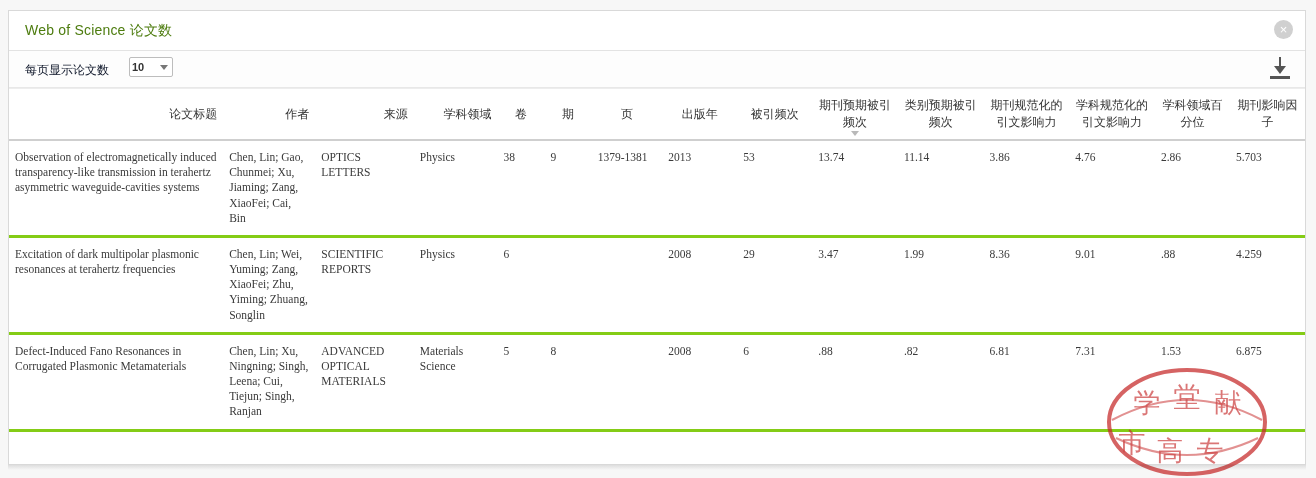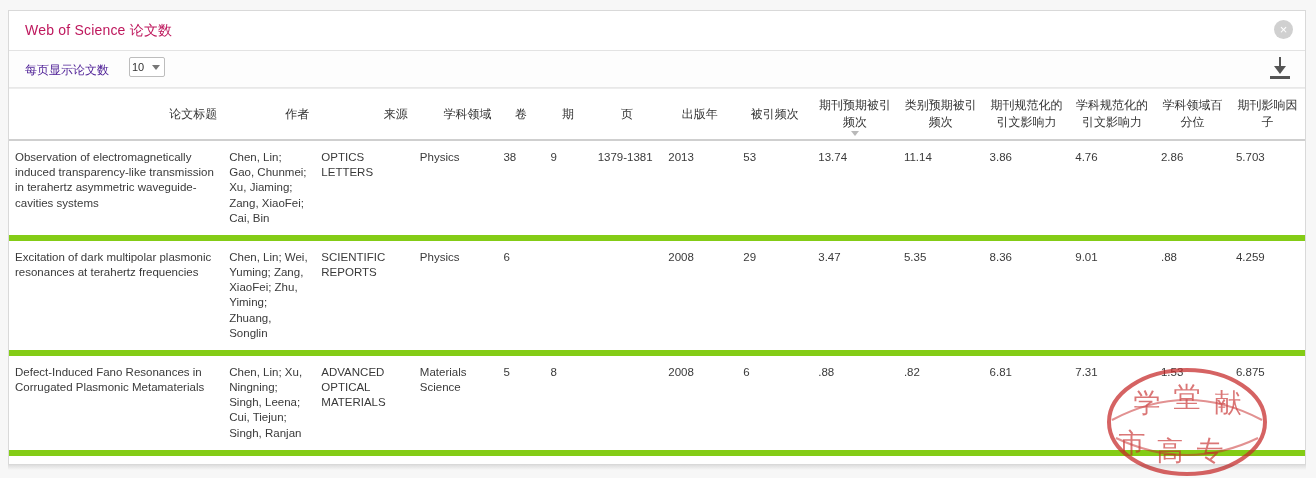--- a/index.html
+++ b/index.html
@@ -29,21 +29,21 @@
     position: relative;
     height: 39px;
     border-bottom: 1px solid #e3e3e3;
     background: #ffffff;
   }
   .panel-title {
     position: absolute;
     left: 16px;
     top: 11px;
     font-size: 14px;
-    color: #be185d;
+    color: #4d7c0f;
     letter-spacing: .2px;
   }
   .close-icon {
     position: absolute;
     right: 12px;
     top: 9px;
     width: 19px;
     height: 19px;
     border-radius: 50%;
     background: #d0d0d0;
@@ -57,39 +57,40 @@
     position: relative;
     height: 36px;
     border-bottom: 1px solid #e8e8e8;
     background: #fdfdfd;
   }
   .toolbar-label {
     position: absolute;
     left: 16px;
     top: 11px;
     font-size: 12px;
-    color: #4c1d95;
+    color: #0f172a;
   }
   .page-size-select {
     position: absolute;
     left: 120px;
     top: 6px;
-    width: 36px;
+    width: 44px;
     height: 20px;
     border: 1px solid #bdbdbd;
     background: #ffffff;
     border-radius: 2px;
     font-size: 11px;
     color: #333;
     padding: 0 2px;
     box-sizing: border-box;
     display: flex;
     align-items: center;
     justify-content: space-between;
     cursor: pointer;
+    font-weight: bold;
   }
   .page-size-select .caret {
     width: 0; height: 0;
     border-left: 4px solid transparent;
     border-right: 4px solid transparent;
     border-top: 5px solid #777;
     margin-right: 2px;
   }
   .download-icon {
     position: absolute;
@@ -134,26 +135,27 @@
     font-weight: normal;
     color: #333;
     font-size: 12px;
     vertical-align: middle;
     padding: 8px 6px;
     text-align: right;
     position: relative;
   }
   table.grid th.center { text-align: center; }
   table.grid td {
-    border-bottom: 6px solid #84cc16;
+    border-bottom: 3px solid #84cc16;
     padding: 9px 6px;
     vertical-align: top;
     line-height: 1.32;
     color: #3a3a3a;
     font-size: 11.5px;
+    font-family: Liberation Serif, serif;
   }
   table.grid td.center { text-align: left; }
   .sort-caret {
     position: absolute;
     left: 50%;
     bottom: 3px;
     margin-left: -4px;
     width: 0; height: 0;
     border-left: 4px solid transparent;
     border-right: 4px solid transparent;
@@ -271,21 +273,21 @@
           <td>Excitation of dark multipolar plasmonic resonances at terahertz frequencies</td>
           <td>Chen, Lin; Wei, Yuming; Zang, XiaoFei; Zhu, Yiming; Zhuang, Songlin</td>
           <td>SCIENTIFIC REPORTS</td>
           <td>Physics</td>
           <td class="center">6</td>
           <td class="center"></td>
           <td class="center"></td>
           <td class="center">2008</td>
           <td class="center">29</td>
           <td class="center">3.47</td>
-          <td class="center">5.35</td>
+          <td class="center">1.99</td>
           <td class="center">8.36</td>
           <td class="center">9.01</td>
           <td class="center">.88</td>
           <td class="center">4.259</td>
         </tr>
         <tr>
           <td>Defect-Induced Fano Resonances in Corrugated Plasmonic Metamaterials</td>
           <td>Chen, Lin; Xu, Ningning; Singh, Leena; Cui, Tiejun; Singh, Ranjan</td>
           <td>ADVANCED OPTICAL MATERIALS</td>
           <td>Materials Science</td>

